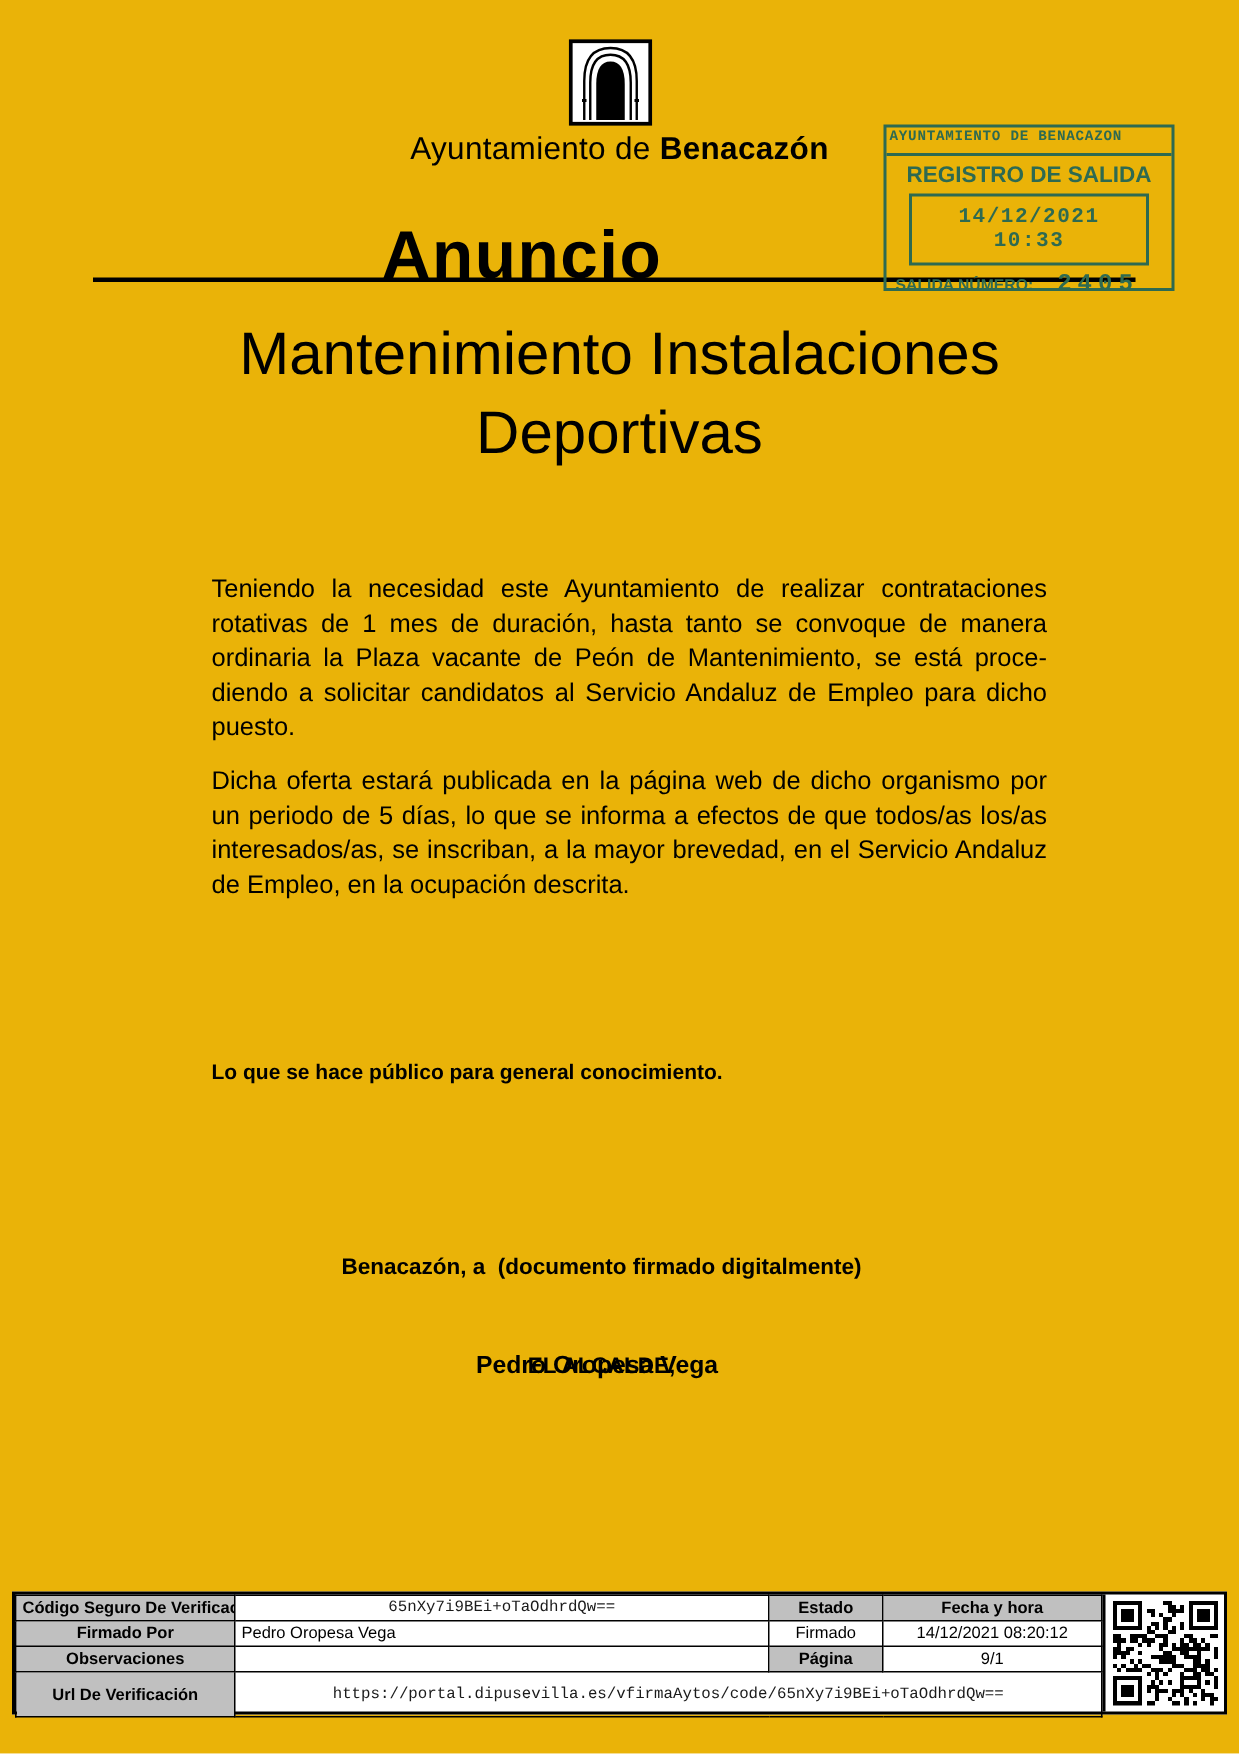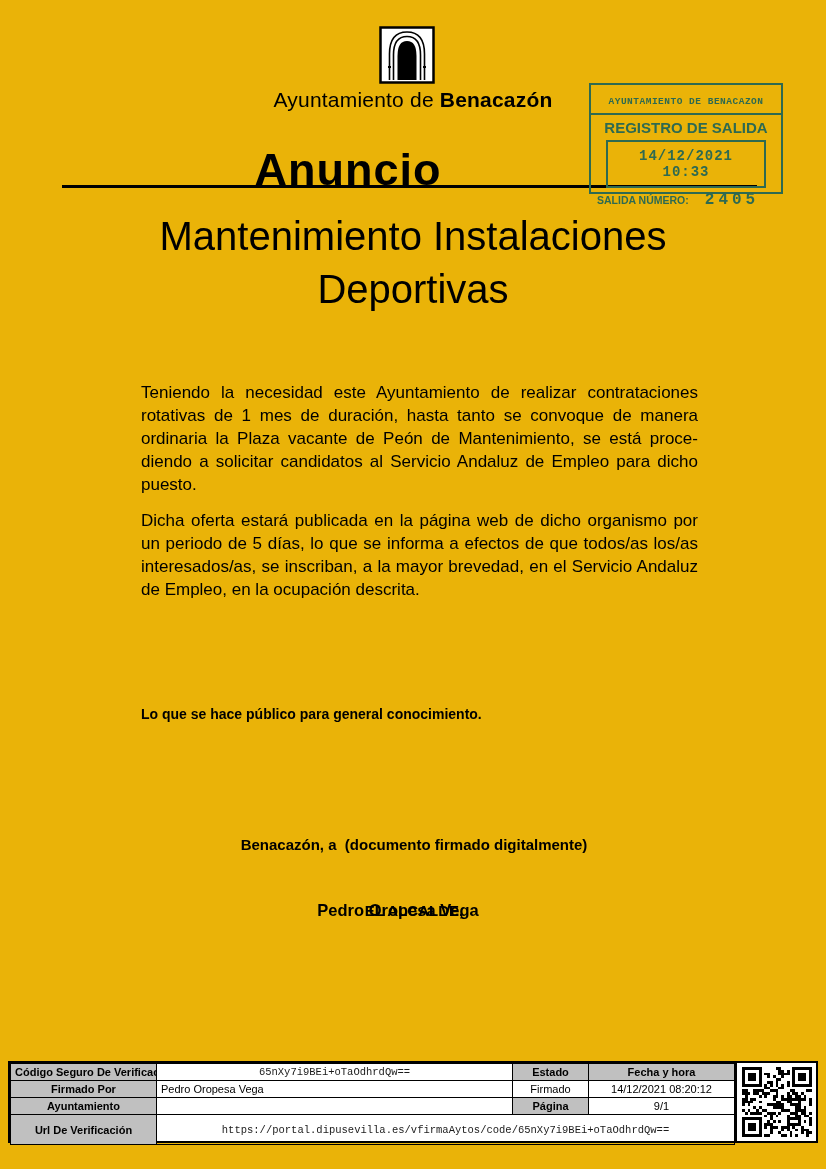--- a/index.html
+++ b/index.html
@@ -8,21 +8,21 @@
 
   
   .logo{position:absolute;left:379px;top:26px;width:56px;height:60px;}
   .org-name{position:absolute;left:0;top:88px;width:826px;text-align:center;
             font-size:21px;letter-spacing:.2px;}
   .org-name b{font-weight:bold;}
 
   
   .stamp{position:absolute;left:589px;top:83px;width:190px;height:107px;
          border:2px solid #2e6a51;color:#2e6a51;z-index:2;}
-  .stamp-org{padding:11px 2px 6px;text-align:center;border-bottom:2px solid #2e6a51;
+  .stamp-org{padding:0 2px 6px;border-bottom:2px solid #2e6a51;
              font-family:"Liberation Mono",monospace;font-weight:bold;font-size:9.5px;
              letter-spacing:.5px;}
   .stamp-reg{margin-top:4px;text-align:center;font-weight:bold;font-size:15px;}
   .stamp-date{margin:4px auto 0;width:148px;border:2px solid #2e6a51;text-align:center;
               font-family:"Liberation Mono",monospace;font-weight:bold;font-size:14px;
               letter-spacing:1px;padding:6px 4px;}
   .stamp-num{display:flex;align-items:baseline;padding:3px 4px 0 6px;}
   .stamp-num-label{font-weight:bold;font-size:10.5px;}
   .stamp-num-value{font-family:"Liberation Mono",monospace;font-weight:bold;font-size:16px;
                    letter-spacing:4px;margin-left:16px;}
@@ -32,21 +32,21 @@
   .doc-title{position:absolute;left:0;top:144px;width:696px;text-align:center;z-index:3;
              font-size:45px;font-weight:bold;letter-spacing:1px;}
   .doc-subtitle{position:absolute;left:93px;top:210px;width:640px;text-align:center;
                 font-size:40px;font-weight:400;line-height:53px;}
 
   
   .body-text{position:absolute;left:141px;top:381px;width:557px;font-size:17px;
              line-height:23px;text-align:justify;}
   .body-text p{margin:0 0 13px 0;}
   .closing{position:absolute;left:141px;top:706px;font-size:14px;font-weight:bold;}
-  .sign-block{position:absolute;left:14px;top:790px;width:800px;text-align:center;
+  .sign-block{position:absolute;left:1px;top:790px;width:800px;text-align:center;
               font-weight:bold;font-size:15px;line-height:22px;white-space:pre-wrap;}
   .signer-name{position:absolute;left:0;top:901px;width:796px;text-align:center;
                font-weight:bold;font-size:16.5px;}
 
   
   .footer{position:absolute;left:8px;top:1061px;width:810px;height:82px;
           border:2px solid #000;display:flex;box-sizing:border-box;background:#fff;}
   table.vtable{border-collapse:collapse;table-layout:fixed;width:724px;height:100%;}
   .vtable td{border:1px solid #000;padding:0 4px;text-align:center;vertical-align:middle;
              font-size:11px;overflow:hidden;white-space:nowrap;}
@@ -119,21 +119,21 @@
         <td class="lbl">Estado</td>
         <td class="lbl">Fecha y hora</td>
       </tr>
       <tr>
         <td class="lbl">Firmado Por</td>
         <td class="left">Pedro Oropesa Vega</td>
         <td>Firmado</td>
         <td>14/12/2021 08:20:12</td>
       </tr>
       <tr>
-        <td class="lbl">Ayuntamiento</td>
+        <td class="lbl">Observaciones</td>
         <td></td>
         <td class="lbl">Página</td>
         <td>9/1</td>
       </tr>
       <tr class="url-row">
         <td class="lbl">Url De Verificación</td>
         <td class="mono" colspan="3">https://portal.dipusevilla.es/vfirmaAytos/code/65nXy7i9BEi+oTaOdhrdQw==</td>
       </tr>
     </tbody>
       </table>

